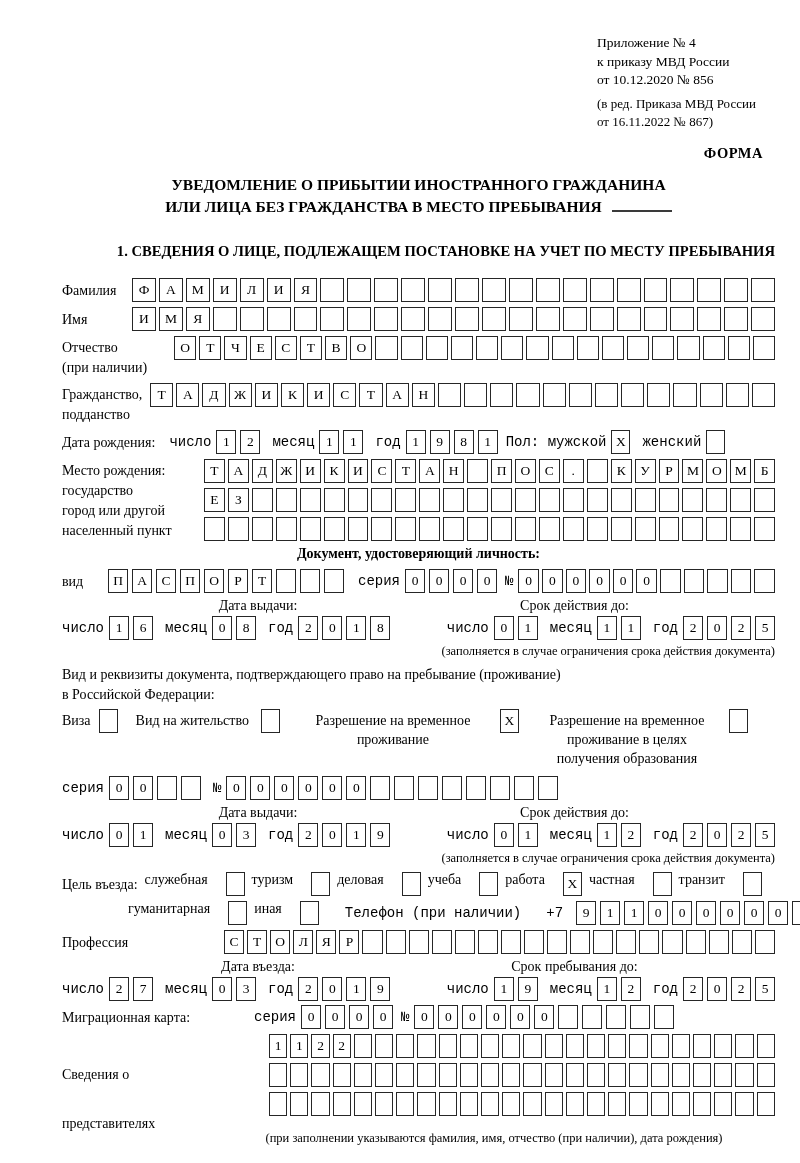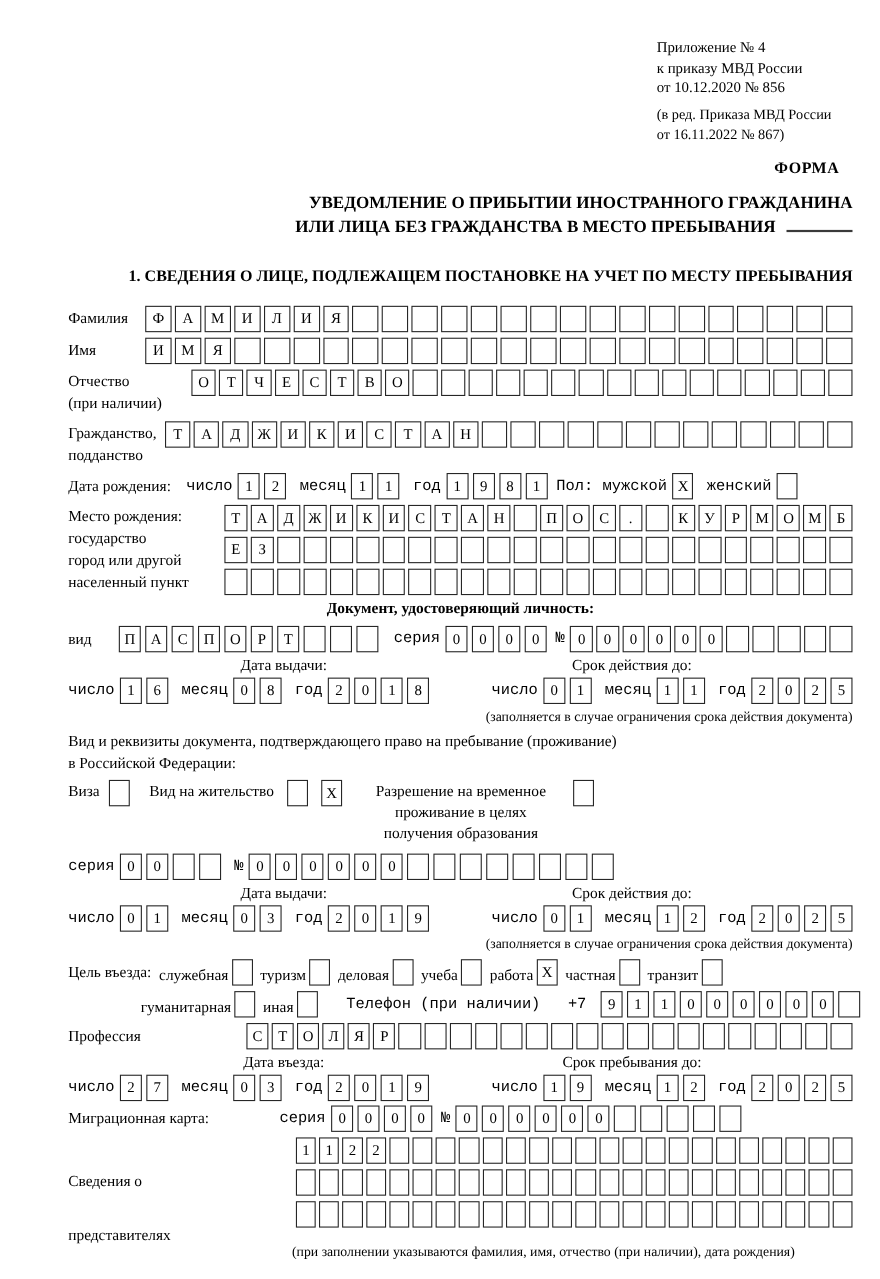--- a/index.html
+++ b/index.html
@@ -6,21 +6,21 @@
   html,body { margin:0; padding:0; background:#888; }
   .page{
     width:800px; height:1163px; margin:0 auto; background:#fff;
     padding:34px 25px 16px 62px; overflow:hidden;
     font-family:"Liberation Serif","DejaVu Serif",serif; font-size:14px; color:#000;
   }
   
   .annex{ width:176px; margin-left:auto; margin-right:2px; font-size:13.5px; line-height:1.38; }
   .annex-rev{ margin-top:5px; font-size:13px; }
   .forma{ font-weight:bold; text-align:right; padding-right:12px; margin-top:14px; font-size:14.5px; letter-spacing:.5px; }
-  .title{ font-weight:bold; text-align:right; font-size:15.5px; line-height:1.45; margin-top:12px; }
+  .title{ font-weight:bold; text-align:center; font-size:15.5px; line-height:1.45; margin-top:12px; }
   .uline{ display:inline-block; width:60px; height:13px; border-bottom:2px solid #3a3a3a; margin-left:10px; }
   .sec{ font-weight:bold; font-size:14.6px; margin:24px 0 18px;text-align:right; }
 
   
   .frow{ display:flex; align-items:center; margin-bottom:5px; }
   .frow.top{ align-items:flex-start; }
   .flabel{ flex:none; line-height:20px; padding-top:2px; }
   .w70{width:70px}.w112{width:112px}.w88{width:88px}.w142{width:142px}
   .w46{width:46px}.w162{width:162px}.w192{width:192px}.w207{width:207px}
 
@@ -43,21 +43,21 @@
   .dlabel{ margin-right:5px; flex:none;font-family:Liberation Mono, monospace; }
   .mr12{ margin-right:12px; }
   .note{ font-size:12.5px; text-align:right; margin:1px 0 6px; }
   .intro{ line-height:20px; margin-bottom:4px; }
 
   .ml8{margin-left:8px}.ml12{margin-left:12px}.ml14{margin-left:14px}
   .ml18{margin-left:18px}.ml20{margin-left:20px}.ml26{margin-left:26px}
   .rvp{ margin-bottom:8px; }
   .rvp-center{ text-align:center; line-height:19px; flex:none; padding-top:2px; }
   .w190{width:190px}.w180{width:180px}
-  .pair{ display:inline-flex; align-items:flex-end; gap:3px; margin-left:7px; }
+  .pair{ display:inline-flex; align-items:flex-start; gap:18px; margin-left:7px; }
   .indent{ padding-left:66px; }
   .rep-labels div{ line-height:21px;margin-top:28px; }
   .rep-note{ font-size:12.5px; text-align:center; margin-left:-56px; margin-top:10px; }
 </style>
 </head>
 <body>
 
 <div class="page">
 
   <div class="annex">
@@ -405,20 +405,21 @@
   <div class="intro">
     <div>Вид и реквизиты документа, подтверждающего право на пребывание (проживание)</div>
     <div>в Российской Федерации:</div>
   </div>
 
   <div class="frow top rvp">
     <span class="flabel">Виза</span>
     <span class="box ml8"></span>
     <span class="flabel ml18">Вид на жительство</span>
     <span class="box ml12"></span>
+    <span class="rvp-center w190 ml18">Разрешение на временное проживание</span>
     <span class="box ml12">X</span>
     <span class="rvp-center w180 ml18">Разрешение на временное проживание в целях получения образования</span>
     <span class="box ml12"></span>
   </div>
 
   <div class="frow">
     <span class="dlabel">серия</span>
     <span class="cells-fx">
         <span class="cell">0</span>
         <span class="cell">0</span>

